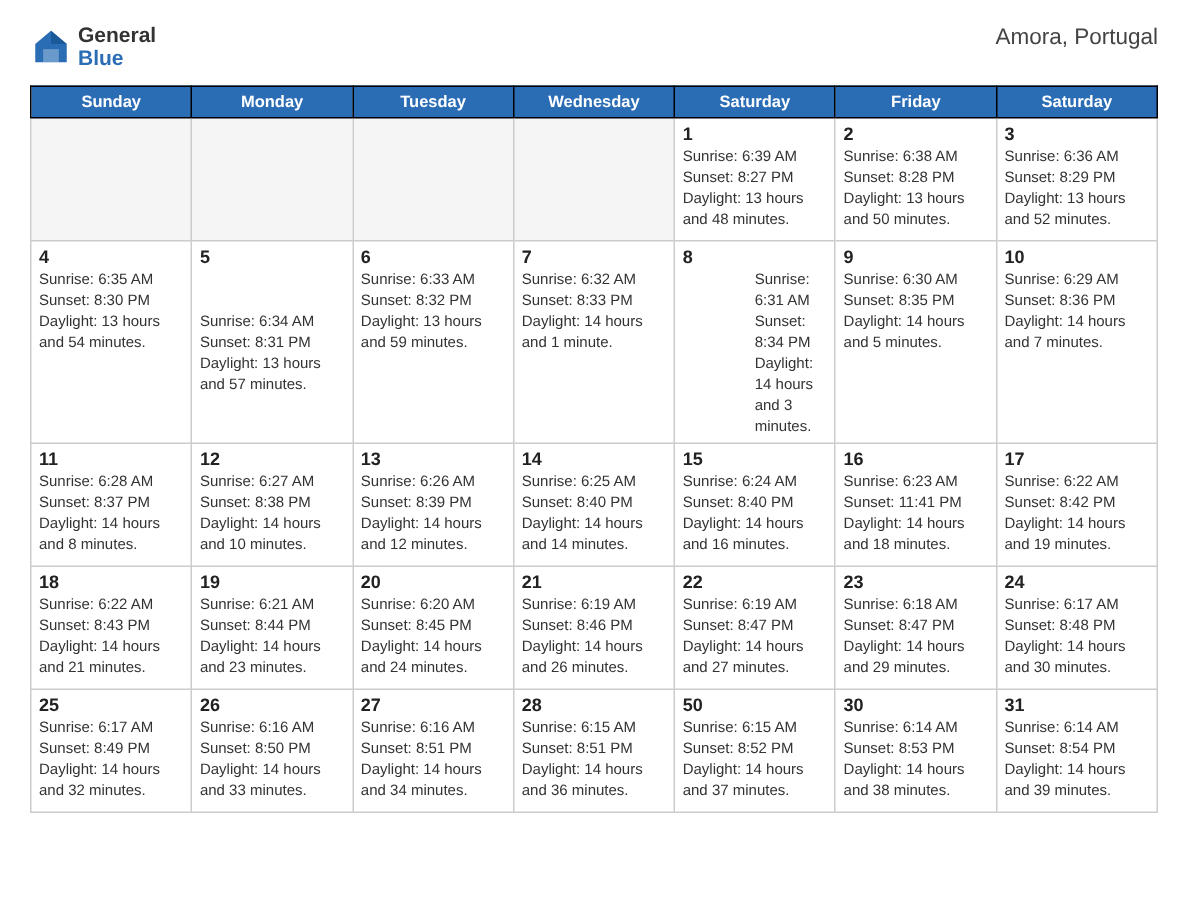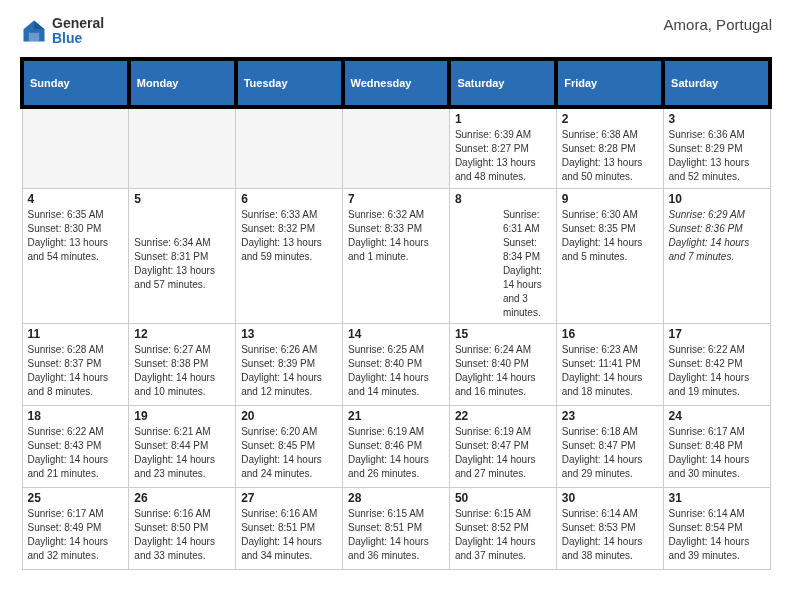--- a/index.html
+++ b/index.html
@@ -60,23 +60,23 @@
     }
     .calendar {
       width: 100%;
       border-collapse: collapse;
     }
     .calendar th {
       background: #2a6db5;
       color: #fff;
       font-size: 11px;
       font-weight: bold;
-      padding: 16px 6px;
-      text-align: left;
-      border: 4px solid #000000;
+      padding: 4px 6px;
+      text-align: center;
+      border: 1px solid #000000;
     }
     .calendar td {
       border: 1px solid #ccc;
       vertical-align: top;
       padding: 3px 5px;
       width: calc(100% / 7);
       height: 82px;
       background: #fff;
       font-size: 9.5px;
       color: #333;
@@ -186,21 +186,21 @@
 Daylight: 14 hours and 3 minutes.</div>
           </td>
           <td>
             <div class="day-num">9</div>
             <div class="day-info" style="white-space: pre-line;">Sunrise: 6:30 AM
 Sunset: 8:35 PM
 Daylight: 14 hours and 5 minutes.</div>
           </td>
           <td>
             <div class="day-num">10</div>
-            <div class="day-info" style="white-space: pre-line; font-style: italic;">Sunrise: 6:29 AM
+            <div class="day-info" style="white-space: pre-line;">Sunrise: 6:29 AM
 Sunset: 8:36 PM
 Daylight: 14 hours and 7 minutes.</div>
           </td>
         </tr>
         <tr>
           <td>
             <div class="day-num">11</div>
             <div class="day-info" style="white-space: pre-line;">Sunrise: 6:28 AM
 Sunset: 8:37 PM
 Daylight: 14 hours and 8 minutes.</div>

